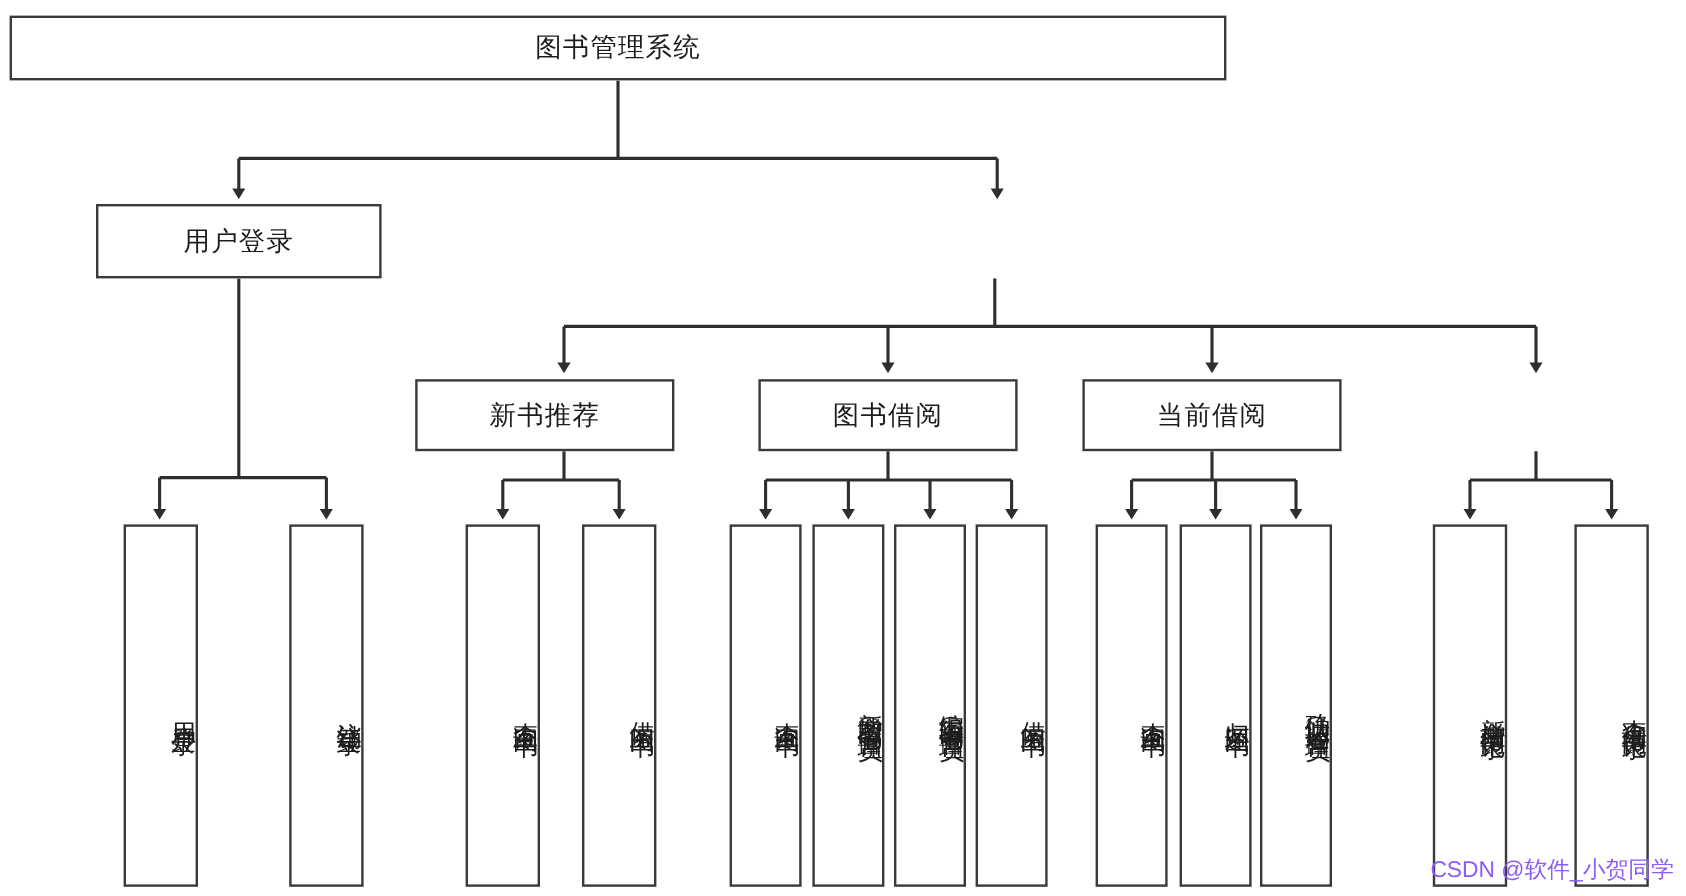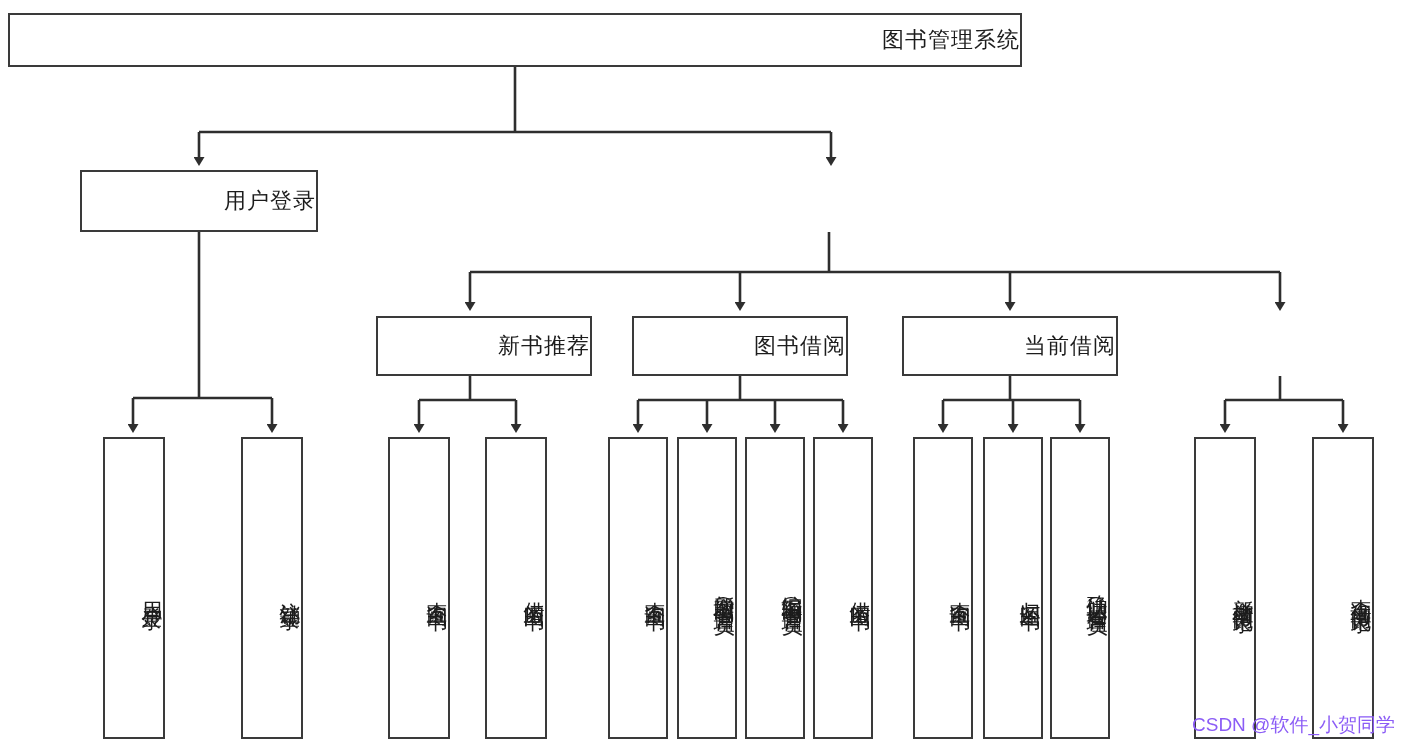--- a/index.html
+++ b/index.html
@@ -17,21 +17,21 @@
     background: #ffffff;
     overflow: hidden;
   }
   .node {
     position: absolute;
     box-sizing: border-box;
     border: 2px solid #3a3a3a;
     background: #ffffff;
     display: flex;
     align-items: center;
-    justify-content: flex-end;
+    justify-content: center;
     color: #1c1c1c;
   }
   .node.horiz {
     font-size: 22px;
     letter-spacing: 1px;
     white-space: nowrap;
   }
   .node.vert {
     writing-mode: vertical-rl;
     text-orientation: upright;
@@ -120,21 +120,21 @@
   </svg>
 
   <div class="node horiz" style="left:8px; top:13px; width:1014px; height:54px;">
     <span>图书管理系统</span>
   </div>
 
   <div class="node horiz" style="left:80px; top:170px; width:238px; height:62px;">
     <span>用户登录</span>
   </div>
 
-  <div class="node horiz" style="left:376px; top:316px; width:216px; height:60px;">
+  <div class="node horiz" style="left:346px; top:316px; width:216px; height:60px;">
     <span>新书推荐</span>
   </div>
   <div class="node horiz" style="left:902px; top:316px; width:216px; height:60px;">
     <span>当前借阅</span>
   </div>
   <div class="node horiz" style="left:632px; top:316px; width:216px; height:60px;">
     <span>图书借阅</span>
   </div>
 
   <div class="node vert" style="left:103px; top:437px; width:62px; height:302px;">

